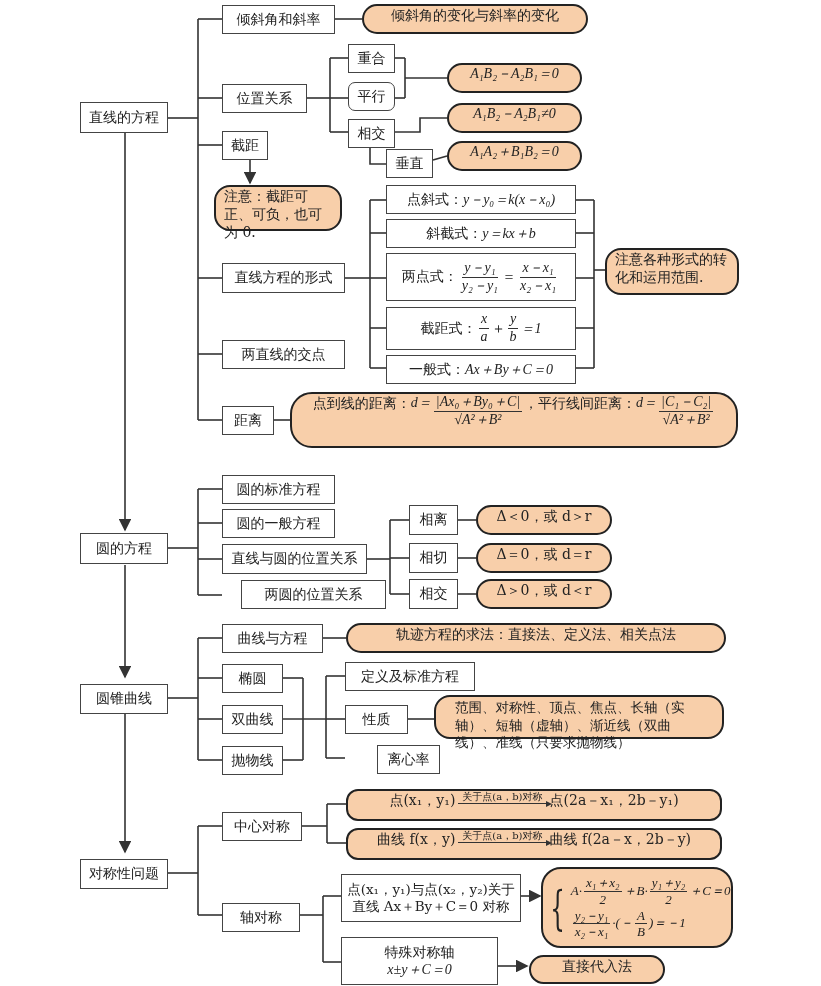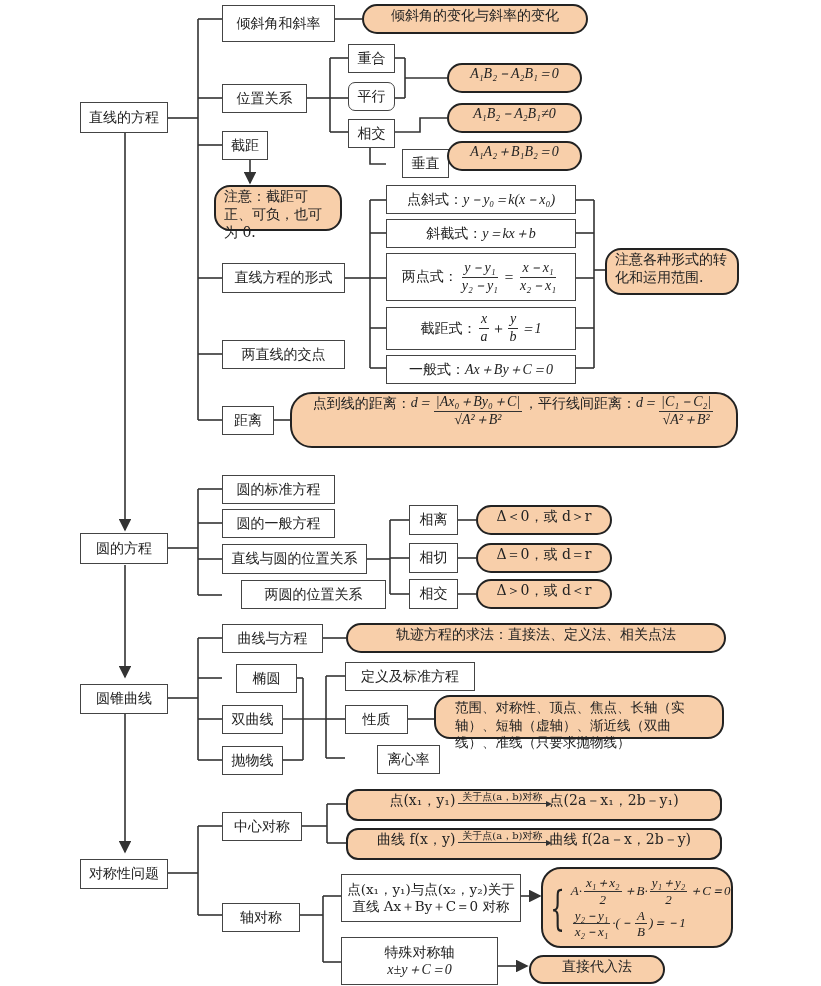--- a/index.html
+++ b/index.html
@@ -129,40 +129,40 @@
     <line x1="323" y1="962" x2="341" y2="962"></line>
     <line x1="521" y1="896" x2="540" y2="896" marker-end="url(#arr)"></line>
     <line x1="498" y1="966" x2="527" y2="966" marker-end="url(#arr)"></line>
   </g>
 </svg>
 
 <div class="box" style="left:80px;top:102px;width:88px;height:31px;">
   <span>直线的方程</span>
   </div>
 
-<div class="box" style="left:222px;top:5px;width:113px;height:37px;">
+<div class="box" style="left:222px;top:5px;width:113px;height:29px;">
   <span>倾斜角和斜率</span>
   </div>
 <div class="note pill" style="left:362px;top:4px;width:226px;height:30px;">
   <span>倾斜角的变化与斜率的变化</span>
   </div>
 
 <div class="box" style="left:222px;top:84px;width:85px;height:29px;">
   <span>位置关系</span>
   </div>
 <div class="box" style="left:348px;top:44px;width:47px;height:29px;">
   <span>重合</span>
   </div>
 <div class="box" style="left:348px;top:82px;width:47px;height:29px;border-radius:7px;">
   <span>平行</span>
   </div>
 <div class="box" style="left:348px;top:119px;width:47px;height:29px;">
   <span>相交</span>
   </div>
-<div class="box" style="left:386px;top:149px;width:47px;height:29px;margin-left:16px;">
+<div class="box" style="left:386px;top:149px;width:47px;height:29px;">
   <span>垂直</span>
   </div>
 <div class="note pill m" style="left:447px;top:63px;width:135px;height:30px;">
   <span>A₁B₂－A₂B₁＝0</span>
   </div>
 <div class="note pill m" style="left:447px;top:103px;width:135px;height:30px;">
   <span>A₁B₂－A₂B₁≠0</span>
   </div>
 <div class="note pill m" style="left:447px;top:141px;width:135px;height:30px;">
   <span>A₁A₂＋B₁B₂＝0</span>
@@ -278,21 +278,21 @@
 
 <div class="box" style="left:80px;top:684px;width:88px;height:30px;">
   <span>圆锥曲线</span>
   </div>
 <div class="box" style="left:222px;top:624px;width:101px;height:29px;">
   <span>曲线与方程</span>
   </div>
 <div class="note pill" style="left:346px;top:623px;width:380px;height:30px;">
   <span>轨迹方程的求法：直接法、定义法、相关点法</span>
   </div>
-<div class="box" style="left:236px;top:664px;width:61px;height:29px;">
+<div class="box" style="left:222px;top:664px;width:61px;height:29px;">
   <span>椭圆</span>
   </div>
 <div class="box" style="left:222px;top:705px;width:61px;height:29px;">
   <span>双曲线</span>
   </div>
 <div class="box" style="left:222px;top:746px;width:61px;height:29px;">
   <span>抛物线</span>
   </div>
 <div class="box" style="left:345px;top:662px;width:130px;height:29px;">
   <span>定义及标准方程</span>

